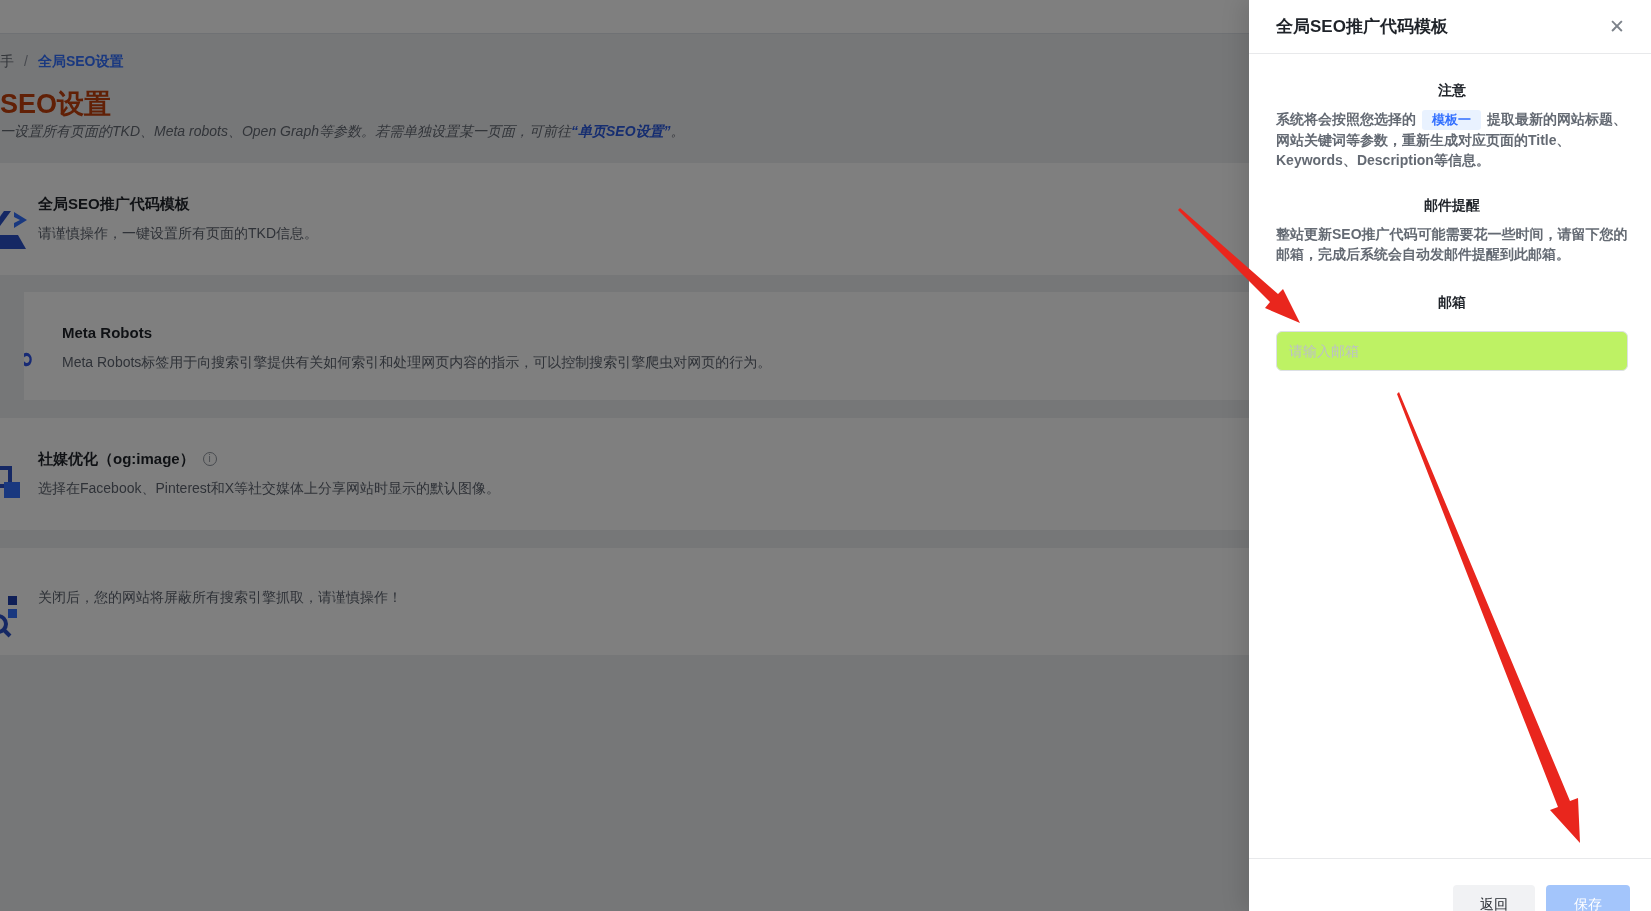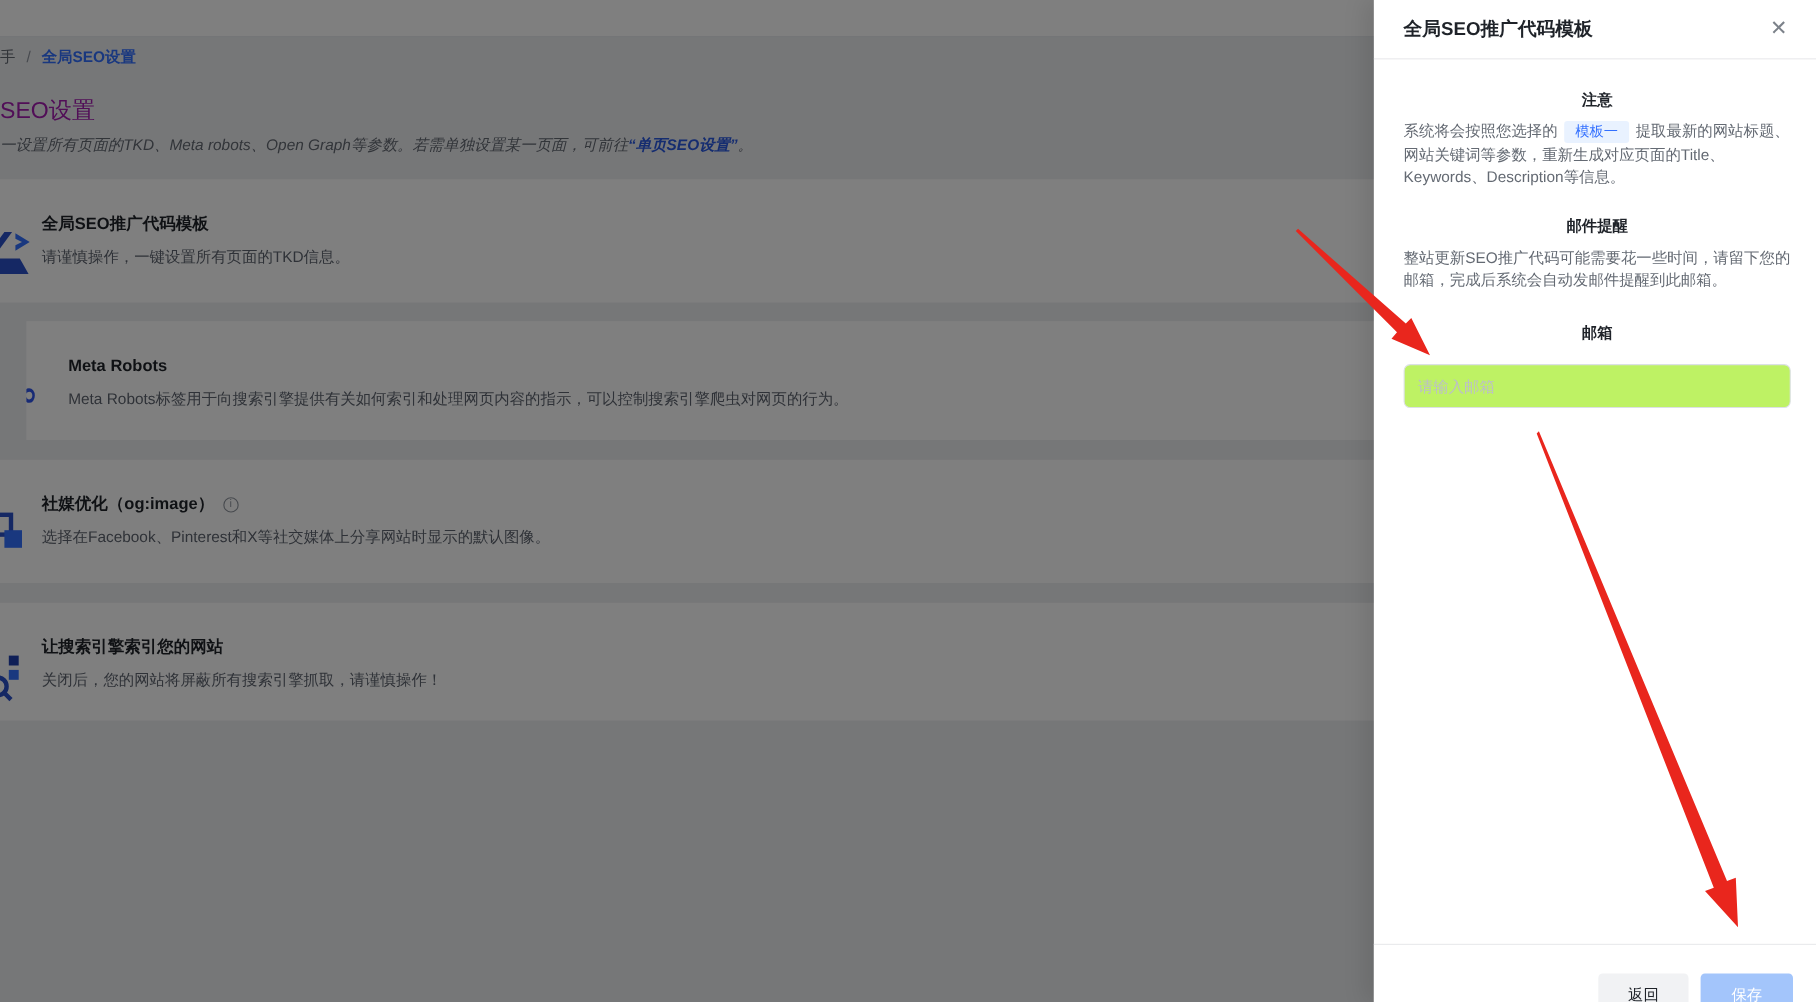--- a/index.html
+++ b/index.html
@@ -11,24 +11,24 @@
     font-family: "Liberation Sans", "DejaVu Sans", sans-serif;
     color: #1f2329;
   }
 
   
   .main { position: absolute; inset: 0; z-index: 1; background: #edeef1; }
   .topbar {
     position: absolute; top: 0; left: 0; width: 100%; height: 34px;
     background: #ffffff; border-bottom: 1px solid #dfe3e8;
   }
-  .breadcrumb { position: absolute; top: 43px; left: 0; font-size: 14px; color: #646a73; }
+  .breadcrumb { position: absolute; top: 53px; left: 0; font-size: 14px; color: #646a73; }
   .breadcrumb .crumb-sep { margin: 0 10px; color: #8f959e; }
   .breadcrumb .crumb-current { color: #3370ff; font-weight: 600; }
-  .page-title { position: absolute; top: 86px; left: 0; font-size: 21px; font-weight: 400; color: #a21caf; }
+  .page-title { position: absolute; top: 86px; left: 0; font-size: 27px; font-weight: 700; color: #c2410c; }
   .page-desc { position: absolute; top: 121px; left: 0; font-size: 14px; color: #646a73; line-height: 20px; font-style: italic; }
   .page-desc .desc-link { color: #2b5ae0; font-weight: 700; }
 
   .card {
     position: absolute; left: 0; width: 100%;
     background: #ffffff; padding: 30px 0 0 38px; overflow: hidden;
   }
   .card-1 { top: 163px; height: 112px; }
   .card-2 { top: 292px; height: 108px; margin-left: 24px; }
   .card-3 { top: 418px; height: 112px; }
@@ -58,21 +58,21 @@
     padding: 0 24px 0 27px; border-bottom: 1px solid #e8e9eb;
   }
   .drawer-title { font-size: 17px; font-weight: 700; color: #1f2329; }
   .drawer-close {
     margin-left: auto; background: none; border: none; cursor: pointer;
     font-size: 19px; line-height: 1; color: #7c828a; padding: 2px;
     font-family: "Liberation Sans", "DejaVu Sans", sans-serif;
   }
   .drawer-body { padding: 28px 23px 0 27px; }
   .section-heading { font-size: 14px; font-weight: 700; color: #1f2329; margin-bottom: 9px; text-align: center; }
-  .section-text { font-size: 14px; line-height: 20px; color: #646a73; }
+  .section-text { font-size: 14px; line-height: 20px; color: #646a73; font-weight: bold; }
   .template-badge {
     display: inline-block; background: #e9f2ff; color: #3370ff;
     font-size: 13px; line-height: 20px; padding: 0 10px; border-radius: 3px;
     margin: 0 6px; cursor: pointer;
   }
   .mail-section { margin-top: 27px; }
   .email-section { margin-top: 30px; }
   .email-input {
     margin-top: 10px; width: 100%; height: 40px;
     border: 1px solid #dce0e5; border-radius: 6px; background: #bef264;
@@ -153,21 +153,20 @@
 
   <div class="card card-4">
     <span class="card-icon">
       <svg width="44" height="44" viewBox="0 0 44 44">
         <rect x="24" y="2" width="9" height="9" fill="#1f3fae"></rect>
         <rect x="24" y="15" width="9" height="9" fill="#3370ff"></rect>
         <circle cx="14" cy="30" r="8" fill="none" stroke="#2b50c8" stroke-width="4"></circle>
         <line x1="20" y1="36" x2="26" y2="42" stroke="#2b50c8" stroke-width="4"></line>
       </svg>
     </span>
-    <div class="card-title">让搜索引擎索引您的网站</div>
     <div class="card-desc">关闭后，您的网站将屏蔽所有搜索引擎抓取，请谨慎操作！</div>
   </div>
 </div>
 
 <div class="overlay"></div>
 
 <div class="drawer">
   <div class="drawer-header">
     <div class="drawer-title">全局SEO推广代码模板</div>
     <button class="drawer-close">✕</button>

